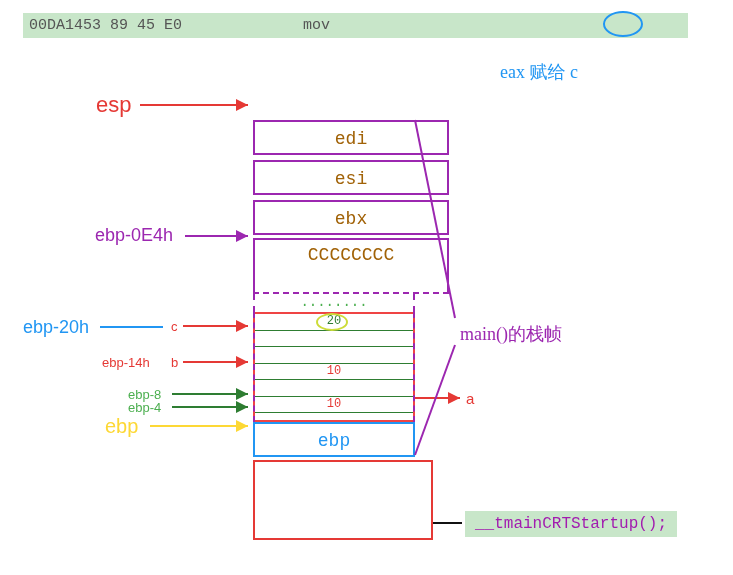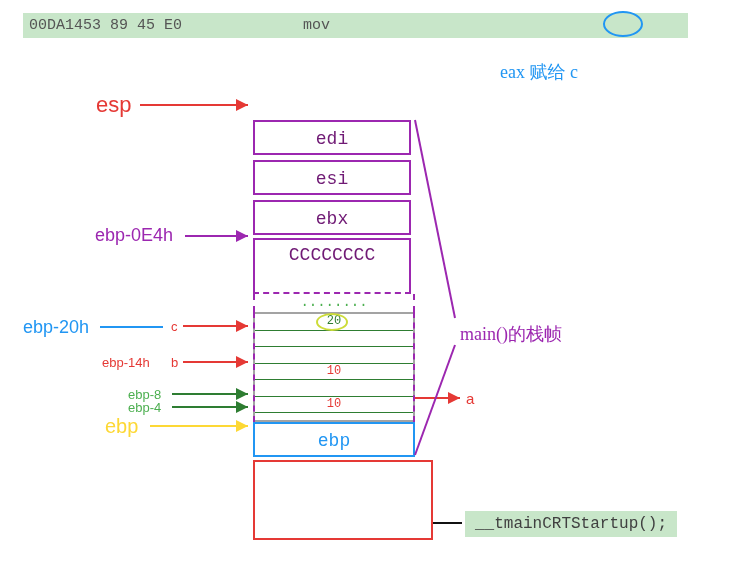--- a/index.html
+++ b/index.html
@@ -43,37 +43,37 @@
   .label { position:absolute; font-size:18px; font-family:"Microsoft YaHei",Arial,sans-serif;}
   .small-label { position:absolute; font-size:13px; font-family:"Microsoft YaHei",Arial,sans-serif;}
   .red   { color:#e53935; }
   .purple{ color:#9c27b0; }
   .blue  { color:#2196f3; }
   .green { color:#4caf50; }
   .yellow{ color:#fdd835; }
   .cell {
     position:absolute;
     left:253px;
-    width:158px;
+    width:196px;
     height:35px;
     border:2px solid #9c27b0;
     text-align:center;
     line-height:35px;
     font-size:18px;
-    color:#701a75;
+    color:#a16207;
     box-sizing:border-box;
     background:#fff;
   }
   .cc-cell { height:56px; line-height:30px; border-bottom:2px dashed #9c27b0;}
   .dots { position:absolute; left:253px; width:162px; text-align:center; color:#4caf50; border-left:2px dashed #9c27b0; border-right:2px dashed #9c27b0; box-sizing:border-box;}
   .green-frame {
     position:absolute;
     left:253px;
     width:162px;
-    border:2px solid #a3a3a3;
+    border:2px solid #ef4444;
     box-sizing:border-box;
   }
   .green-frame .row {
     height:15.5px;
     border-bottom:1px solid #2e7d32;
     text-align:center;
     font-size:12px;
     line-height:15px;
     color:#e53935;
   }
@@ -95,21 +95,21 @@
   }
   .red-box {
     position:absolute;
     left:253px; width:180px; height:80px;
     border:2px solid #e53935;
     box-sizing:border-box;
   }
   .startup {
     position:absolute;
     background:#c8e6c9;
-    color:#404040;
+    color:#a21caf;
     font-size:16px;
     padding:4px 10px;
   }
   svg.arrows{
     position:absolute;
     top:0;left:0;
     width:733px;height:575px;
     pointer-events:none;
   }
   line,path{stroke-width:2;}

